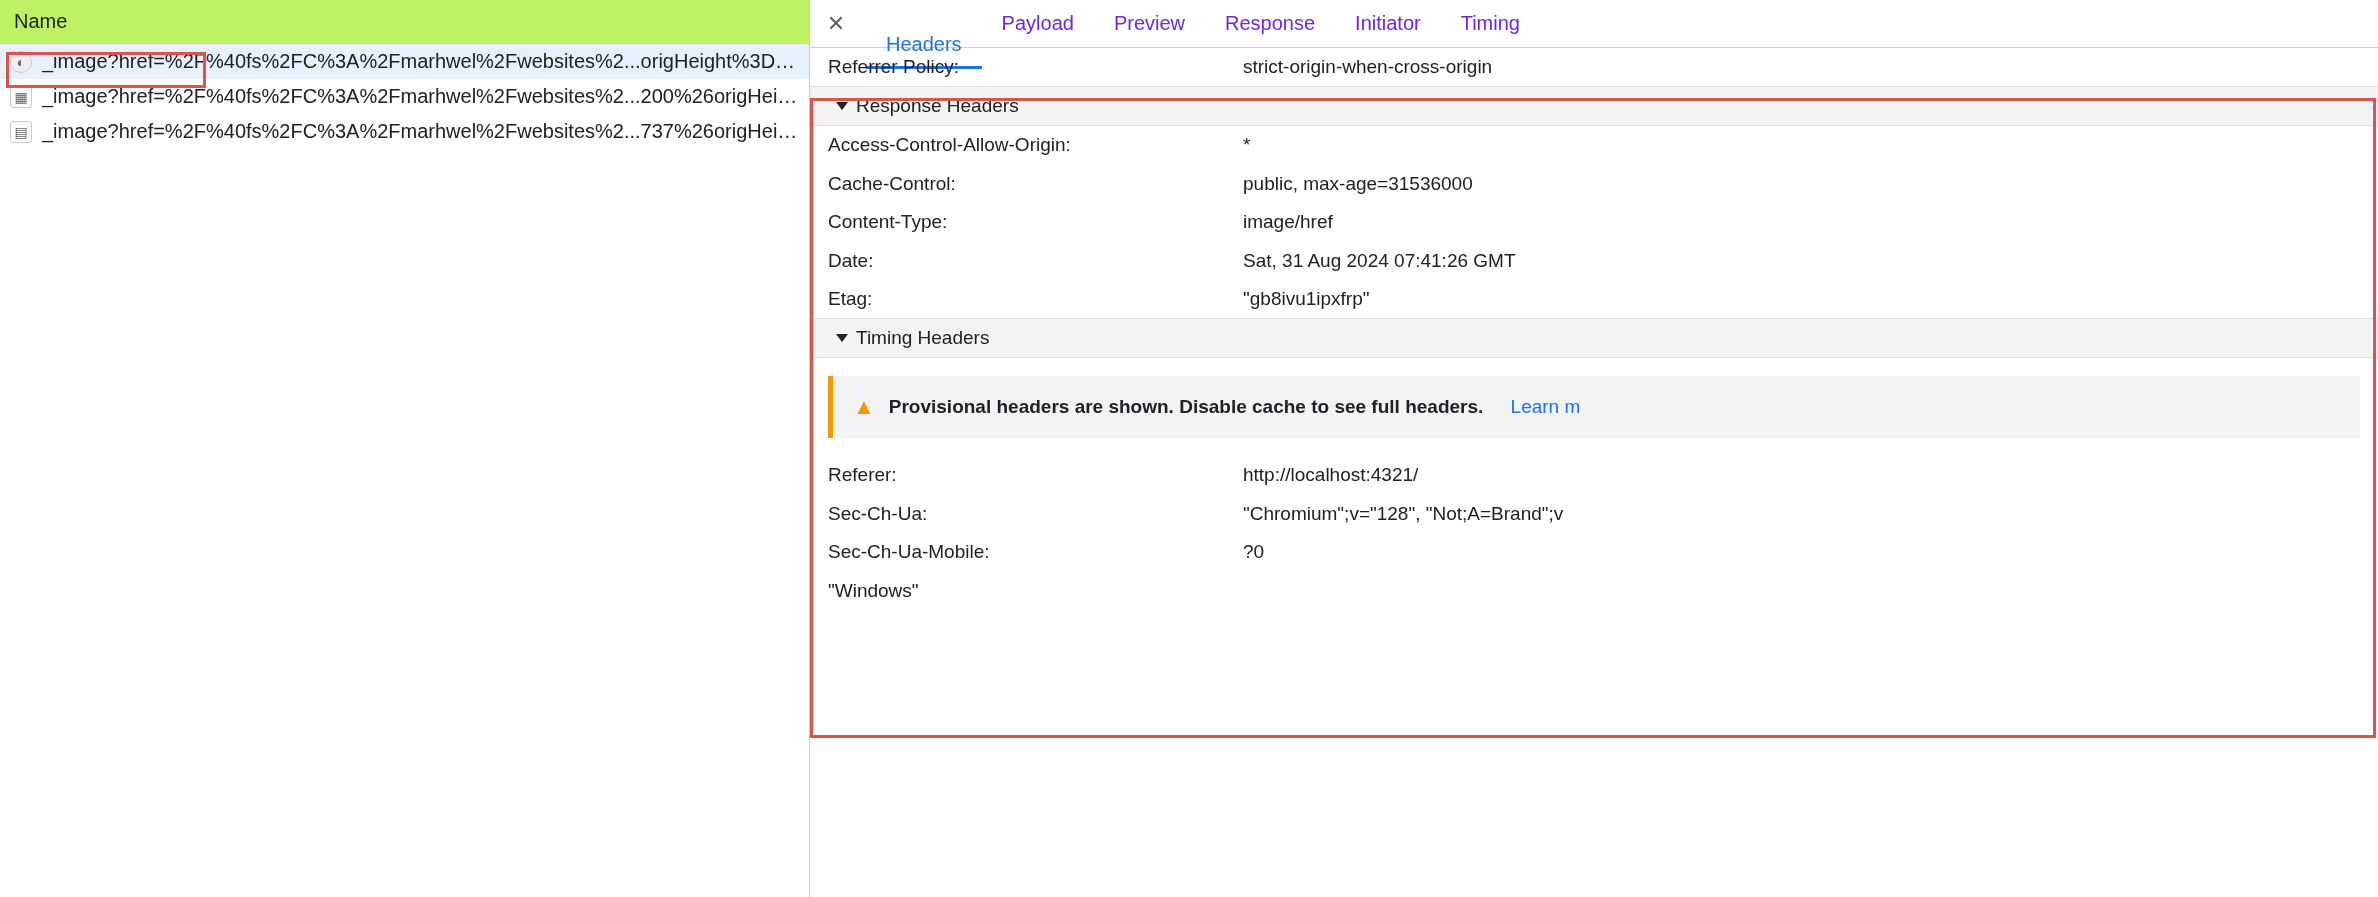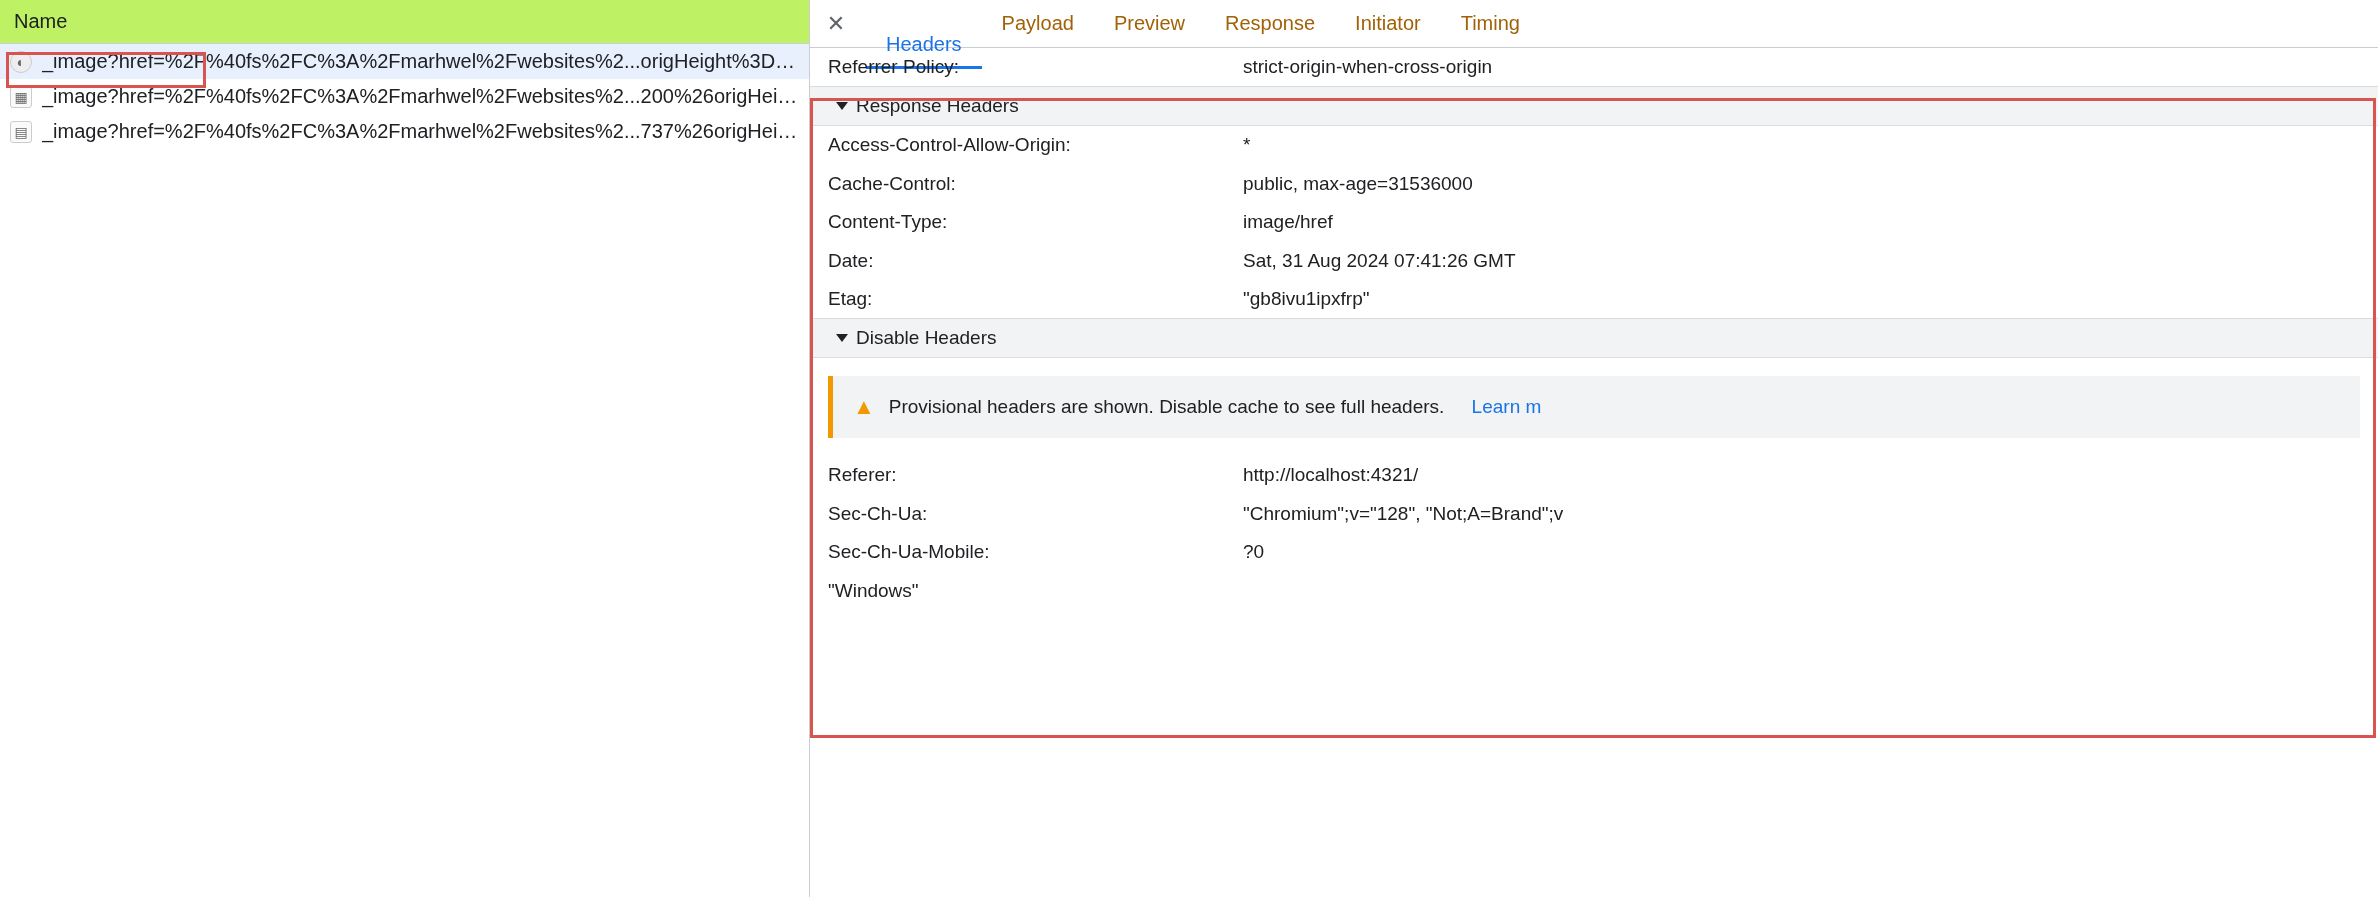--- a/index.html
+++ b/index.html
@@ -80,21 +80,21 @@
     cursor: pointer;
     font-size: 22px;
     color: #5f6368;
     margin-right: 12px;
   }
   .tab {
     padding: 0 20px;
     height: 100%;
     display: flex; align-items: center;
     font-size: 20px;
-    color: #a16207;
+    color: #6d28d9;
     cursor: pointer;
   }
   .tab.active {
     color: #1a73e8;
     border-bottom: 3px solid #1a73e8;
     margin-top: 44px;
   }
 
   .detail-body {
     flex: 1;
@@ -142,21 +142,21 @@
     border-left: 5px solid #f29900;
     display: flex;
     align-items: center;
     font-size: 19px;
   }
   .warn-icon {
     color: #f29900;
     font-size: 22px;
     margin-right: 14px;
   }
-  .warning-box b { font-weight: 400; }
+  .warning-box b { font-weight: 700; }
   .learn-link {
     color: #1a73e8;
     margin-left: 22px;
     cursor: pointer;
   }
 </style>
 </head>
 <body>
 
 <div class="left-panel">
@@ -216,21 +216,21 @@
       <div class="kv-key">Date:</div>
       <div class="kv-val">Sat, 31 Aug 2024 07:41:26 GMT</div>
     </div>
     <div class="kv-row">
       <div class="kv-key">Etag:</div>
       <div class="kv-val">"gb8ivu1ipxfrp"</div>
     </div>
 
     <div class="section-header">
       <span class="caret"></span>
-      <span>Disable Headers</span>
+      <span>Timing Headers</span>
     </div>
 
     <div class="warning-box">
       <span class="warn-icon">▲</span>
       <span>
         <b>Provisional headers are shown. Disable cache to see full headers.</b>
         <span class="learn-link">Learn m</span>
       </span>
     </div>
 

